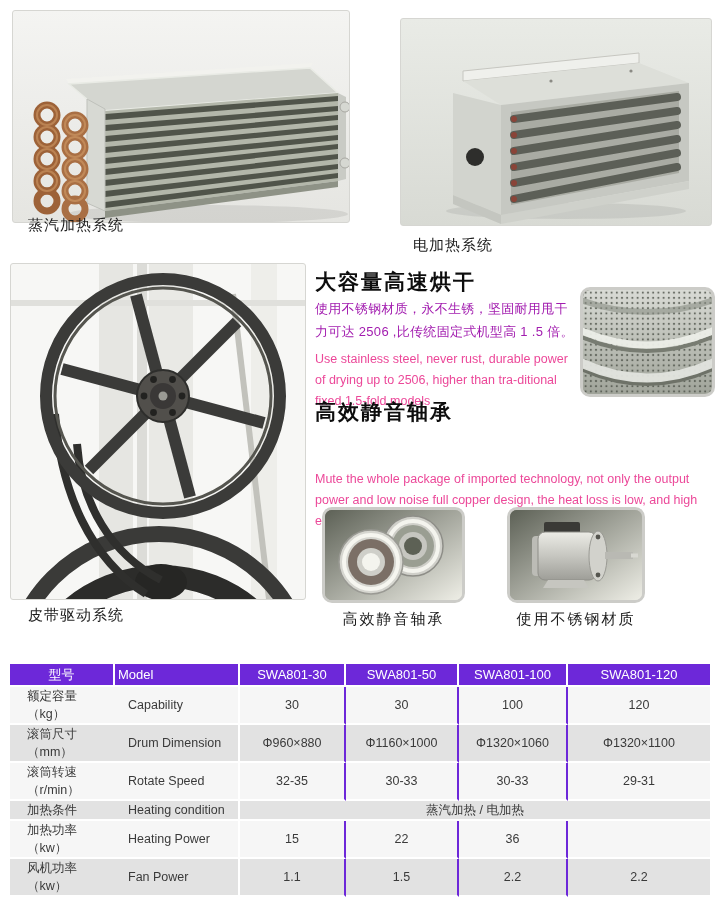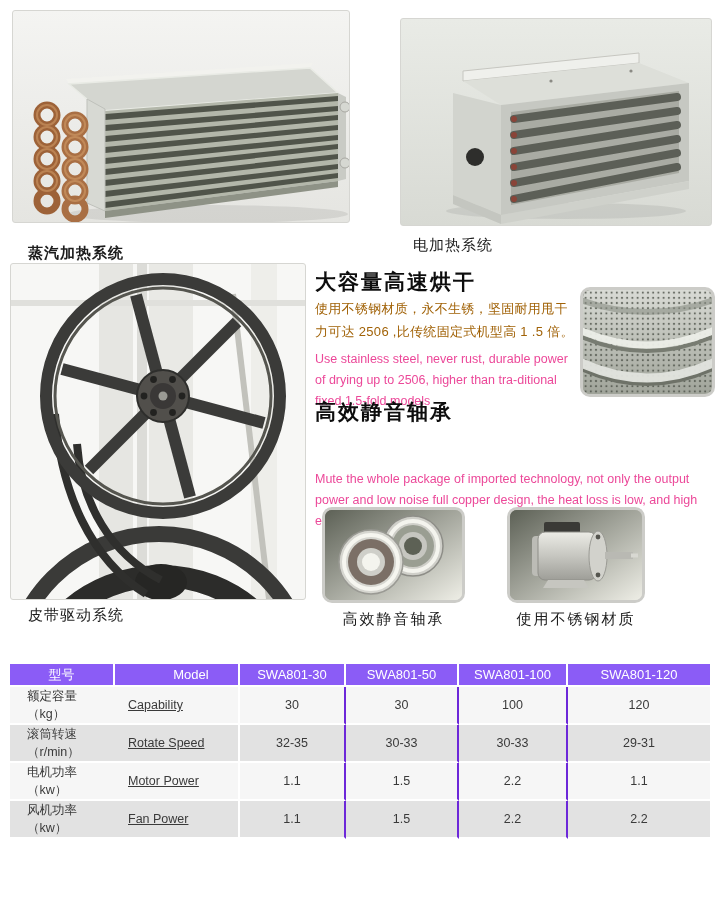--- a/index.html
+++ b/index.html
@@ -10,36 +10,36 @@
   .photo { position:absolute; border:1px solid #d6d6d2; border-radius:3px; overflow:hidden;
            background:linear-gradient(180deg,#f4f4f2,#e5e5e1); }
   .rphoto { position:absolute; border:3px solid #ccccc8; border-radius:10px; overflow:hidden;
             background:linear-gradient(135deg,#63675a,#ecece4); }
   .photo svg, .rphoto svg { display:block; }
 
   .caption { position:absolute; font-size:15px; color:#1c1c1c; letter-spacing:1px; white-space:nowrap; }
   .caption.center { text-align:center; letter-spacing:2px; }
 
   .feat-title { position:absolute; font-size:21px; font-weight:bold; color:#0d0d0d; letter-spacing:2px; white-space:nowrap; }
-  .feat-body  { position:absolute; font-size:13px; line-height:23px; color:#a16207; letter-spacing:0.3px; }
+  .feat-body  { position:absolute; font-size:13px; line-height:23px; color:#a21caf; letter-spacing:0.3px; }
   .feat-en    { position:absolute; font-size:12.5px; line-height:21px; color:#ec4899; }
 
   
   .spec-wrap { position:absolute; left:10px; top:664px; width:700px; }
   table.spec { border-collapse:separate; border-spacing:0; table-layout:fixed; width:700px;
                font-size:12.5px; color:#3a3a3a; }
-  table.spec th { background:#8b5cf6; color:#ffffff; font-weight:normal; font-size:13px;
+  table.spec th { background:#6d28d9; color:#ffffff; font-weight:normal; font-size:13px;
                   height:21px; border-bottom:2px solid #fff; border-right:2px solid #fff; padding:0; }
   table.spec th:last-child { border-right:none; }
-  table.spec th.en { text-align:center; padding-left:29px; }
+  table.spec th.en { text-align:left; padding-left:3px; }
   table.spec td { height:18px; padding:0; border-bottom:2px solid #fff; line-height:18px; }
   table.spec tbody tr:nth-child(odd) td  { background:#f6f6f6; }
   table.spec tbody tr:nth-child(even) td { background:#e2e2e2; }
   table.spec td.zh { text-align:left; padding-left:17px; }
-  table.spec td.en { text-align:left; padding-left:13px; border-right:2px solid #fff;text-decoration:underline; }
+  table.spec td.en { text-align:left; padding-left:13px; border-right:2px solid #fff; }
   table.spec td.val { text-align:center; border-right:2px solid #6d28d9; }
   table.spec td.val:last-child { border-right:none; }
 </style>
 </head>
 <body>
 
 <div class="page">
 
   <div class="photo" style="left:12px; top:10px; width:336px; height:211px;">
     <svg width="336" height="211" viewBox="0 0 336 211">
@@ -89,21 +89,21 @@
         <circle cx="34" cy="190" r="10"></circle>
       </g>
       <g fill="none" stroke="#c8915f" stroke-width="2" opacity="0.7">
         <circle cx="34" cy="104" r="10"></circle>
           <circle cx="34" cy="126" r="10"></circle>
         <circle cx="34" cy="148" r="10"></circle>
           <circle cx="34" cy="170" r="10"></circle>
       </g>
     </svg>
   </div>
-  <div class="caption" style="left:28px; top:244px;font-weight:bold;">蒸汽加热系统</div>
+  <div class="caption" style="left:28px; top:216px;">蒸汽加热系统</div>
 
   <div class="photo" style="left:400px; top:18px; width:310px; height:206px; background:linear-gradient(180deg,#e9ebe6,#d8dad4);">
     <svg width="310" height="206" viewBox="0 0 310 206">
       <ellipse cx="165" cy="192" rx="120" ry="8" fill="#000" opacity="0.07"></ellipse>
 
       <polygon points="62,52 238,34 238,44 62,62" fill="#eff0ec" stroke="#c6c6c0" stroke-width="1"></polygon>
 
       <polygon points="62,62 238,44 288,64 100,86" fill="#dddfd9"></polygon>
       <circle cx="150" cy="62" r="1.6" fill="#8a8a84"></circle>
         <circle cx="230" cy="52" r="1.6" fill="#8a8a84"></circle>
@@ -282,34 +282,47 @@
       <tbody>
           <tr>
             <td class="zh">额定容量（kg）</td>
             <td class="en">Capability</td>
             <td class="val">30</td>
             <td class="val">30</td>
             <td class="val">100</td>
             <td class="val">120</td>
           </tr>
           <tr>
+            <td class="zh">滚筒尺寸（mm）</td>
+            <td class="en">Drum Dimension</td>
+            <td class="val">Φ960×880</td>
+            <td class="val">Φ1160×1000</td>
+            <td class="val">Φ1320×1060</td>
+            <td class="val">Φ1320×1100</td>
+          </tr>
+          <tr>
             <td class="zh">滚筒转速（r/min）</td>
             <td class="en">Rotate Speed</td>
             <td class="val">32-35</td>
             <td class="val">30-33</td>
             <td class="val">30-33</td>
             <td class="val">29-31</td>
           </tr>
           <tr>
-            <td class="zh">电机功率（kw）</td>
-            <td class="en">Motor Power</td>
-            <td class="val">1.1</td>
-            <td class="val">1.5</td>
-            <td class="val">2.2</td>
-            <td class="val">1.1</td>
+            <td class="zh">加热条件</td>
+            <td class="en">Heating condition</td>
+            <td class="val" colspan="4">蒸汽加热 / 电加热</td>
+          </tr>
+          <tr>
+            <td class="zh">加热功率（kw）</td>
+            <td class="en">Heating Power</td>
+            <td class="val">15</td>
+            <td class="val">22</td>
+            <td class="val">36</td>
+            <td class="val"></td>
           </tr>
           <tr>
             <td class="zh">风机功率（kw）</td>
             <td class="en">Fan Power</td>
             <td class="val">1.1</td>
             <td class="val">1.5</td>
             <td class="val">2.2</td>
             <td class="val">2.2</td>
           </tr>
         </tbody>

